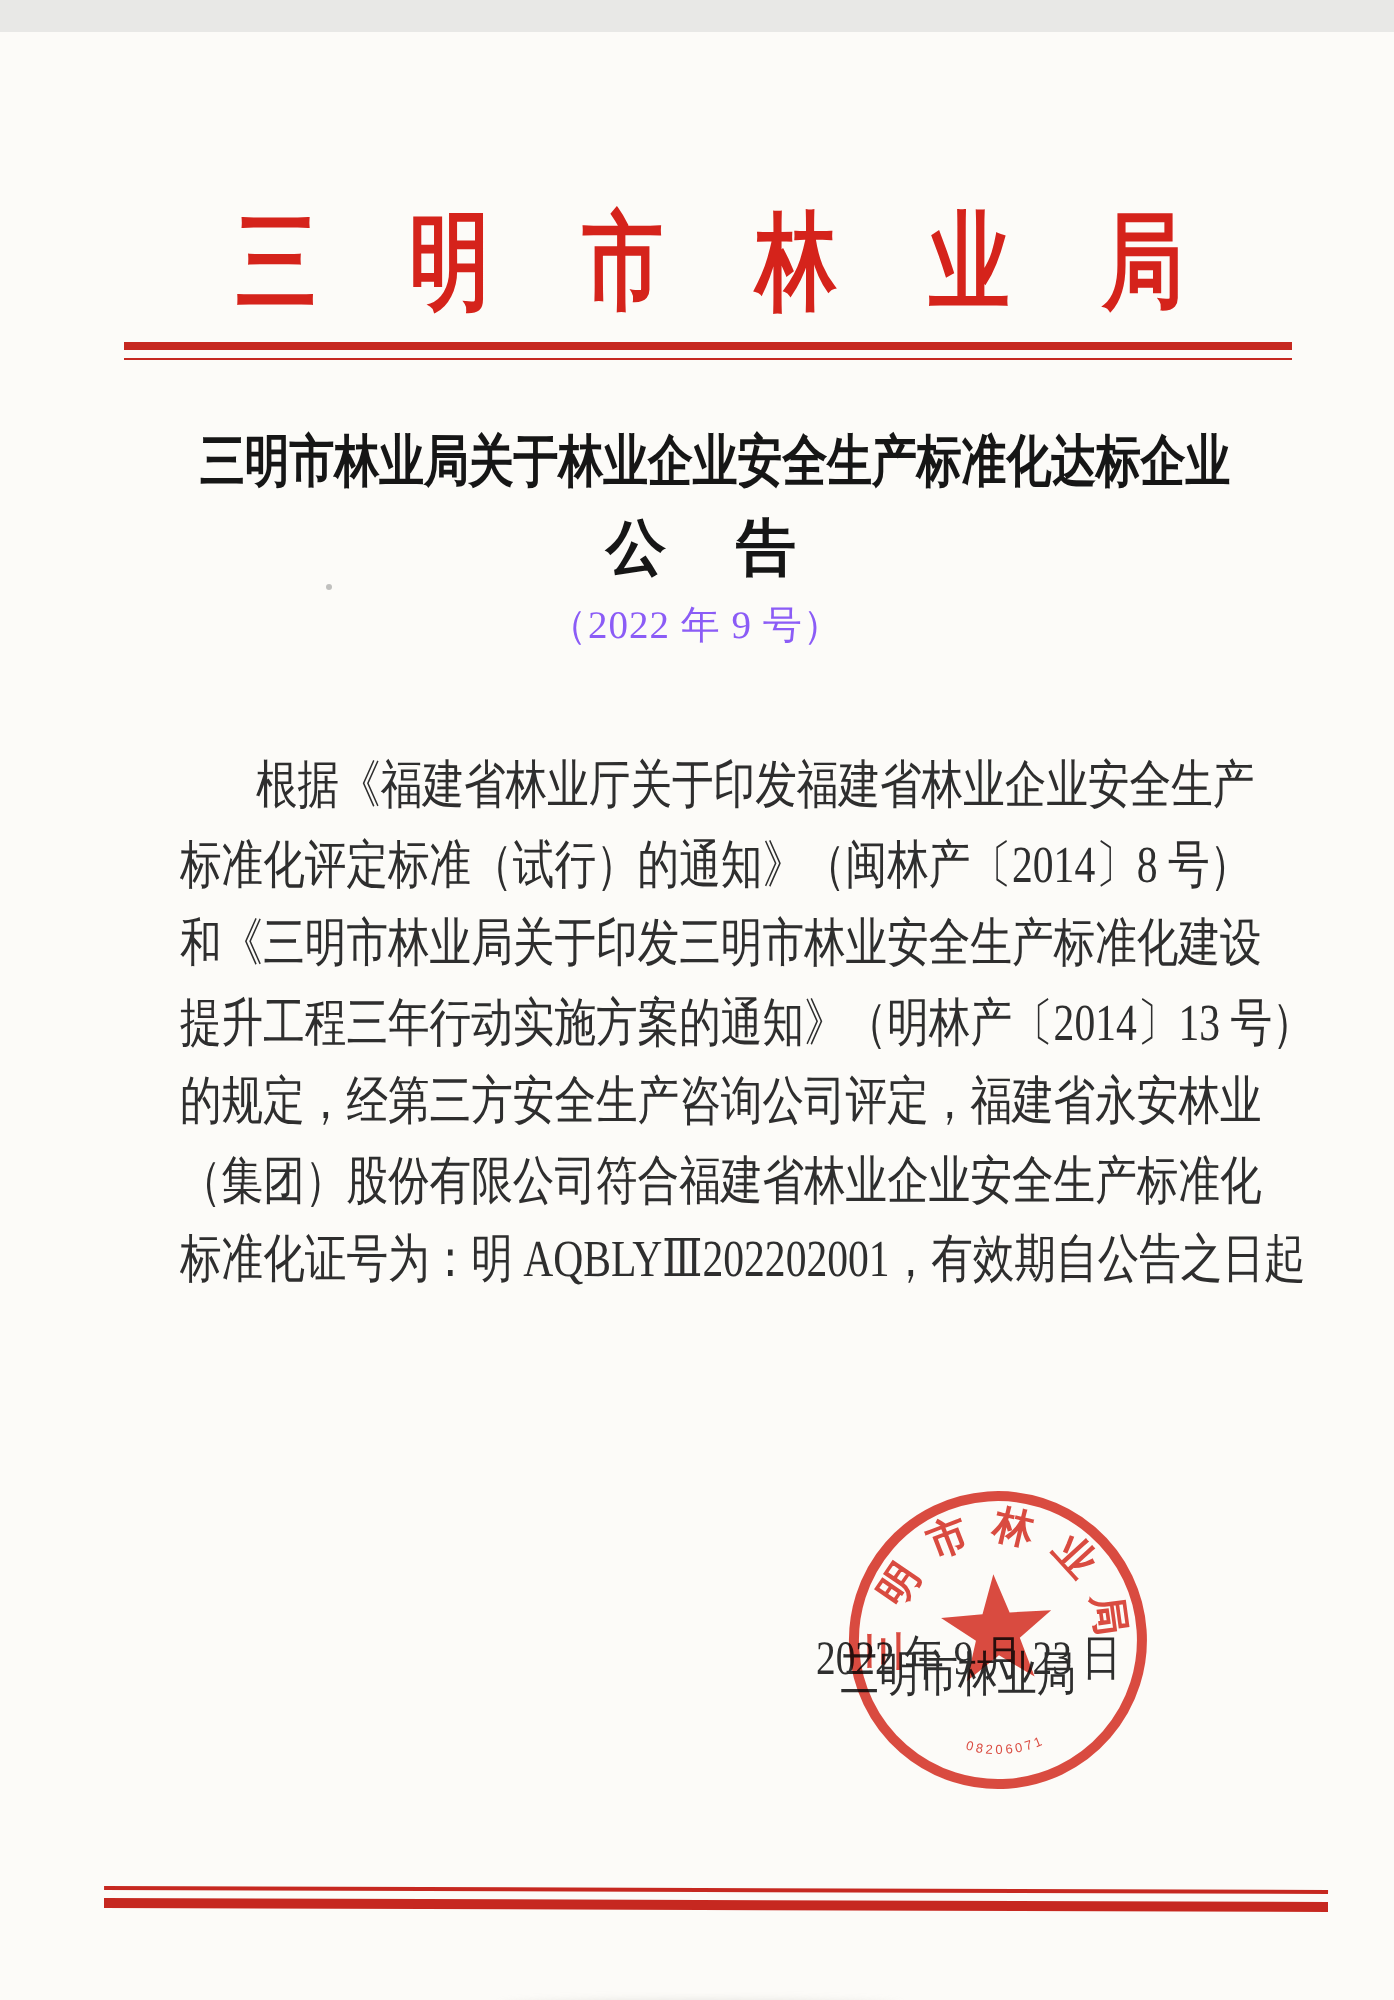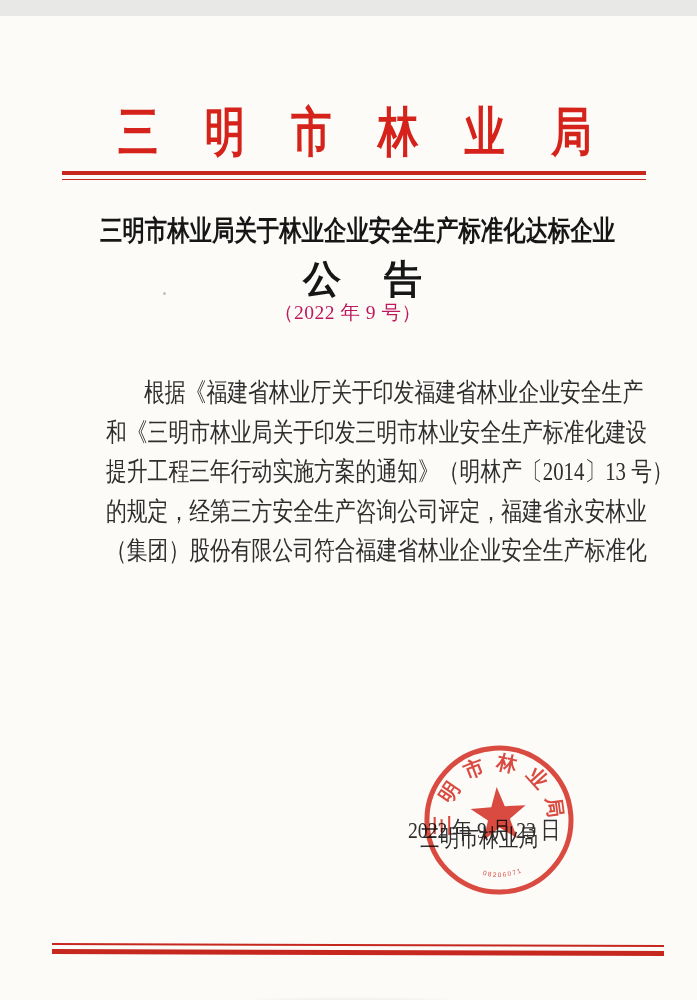--- a/index.html
+++ b/index.html
@@ -43,37 +43,37 @@
     font-weight: bold;
     color: #161616;
     white-space: nowrap;
     transform: scaleX(0.8);
     transform-origin: left top;
   }
   .doc-title-2 {
     position: absolute;
     left: 303px;
     top: 238px;
-    font-size: 38px;
+    font-size: 30px;
     font-weight: bold;
     color: #161616;
     letter-spacing: 2.5px;
     white-space: nowrap;
   }
   .issue-number {
     position: absolute;
     left: 274px;
     top: 283px;
     font-size: 19.5px;
-    color: #be185d;
+    color: #8b5cf6;
     letter-spacing: 0.5px;
     white-space: nowrap;
   }
   
-  .body-block { position: absolute; left: 106px; top: 357px; width: 560px; }
+  .body-block { position: absolute; left: 90px; top: 357px; width: 560px; }
   .body-line { height: 39.5px; line-height: 39.5px; white-space: nowrap; }
   .body-line > span {
     display: inline-block;
     font-size: 26px;
     color: #2e2e2e;
     transform: scaleX(0.8);
     transform-origin: left center;
     white-space: nowrap;
   }
   .body-line.indent > span { margin-left: 38px; }
@@ -124,24 +124,26 @@
   <div class="agency-name">三明市林业局</div>
   <div class="rule rule-top-thick"></div>
   <div class="rule rule-top-thin"></div>
 
   <div class="doc-title-1">三明市林业局关于林业企业安全生产标准化达标企业</div>
   <div class="doc-title-2">公　告</div>
   <div class="issue-number">（2022 年 9 号）</div>
 
   <div class="body-block">
     <div class="body-line indent"><span>根据《福建省林业厅关于印发福建省林业企业安全生产</span></div>
+    <div class="body-line"><span>标准化评定标准（试行）的通知》（闽林产〔2014〕8 号）</span></div>
     <div class="body-line"><span>和《三明市林业局关于印发三明市林业安全生产标准化建设</span></div>
     <div class="body-line"><span>提升工程三年行动实施方案的通知》（明林产〔2014〕13 号）</span></div>
     <div class="body-line"><span>的规定，经第三方安全生产咨询公司评定，福建省永安林业</span></div>
     <div class="body-line"><span>（集团）股份有限公司符合福建省林业企业安全生产标准化</span></div>
+    <div class="body-line"><span>标准化证号为：明 AQBLYⅢ202202001，有效期自公告之日起</span></div>
   </div>
 
   <div class="sig-agency">
     <span>三明市林业局</span>
   </div>
   <div class="sig-date">
     <span>2022 年 9 月 23 日</span>
   </div>
 
   <svg class="seal" viewBox="0 0 173 173">

